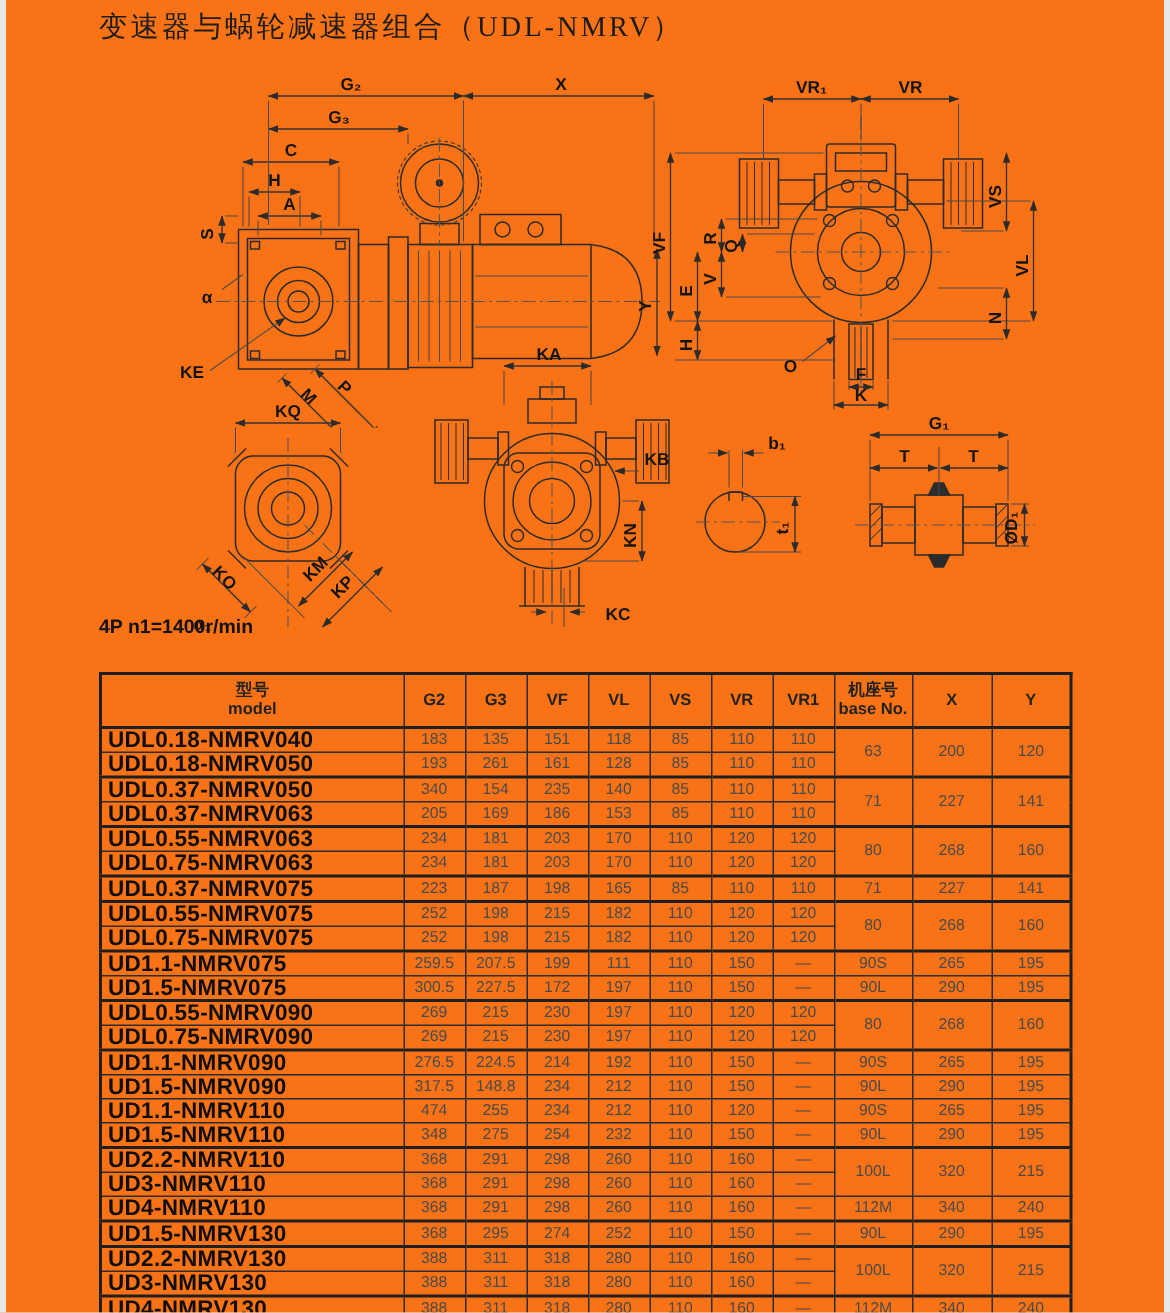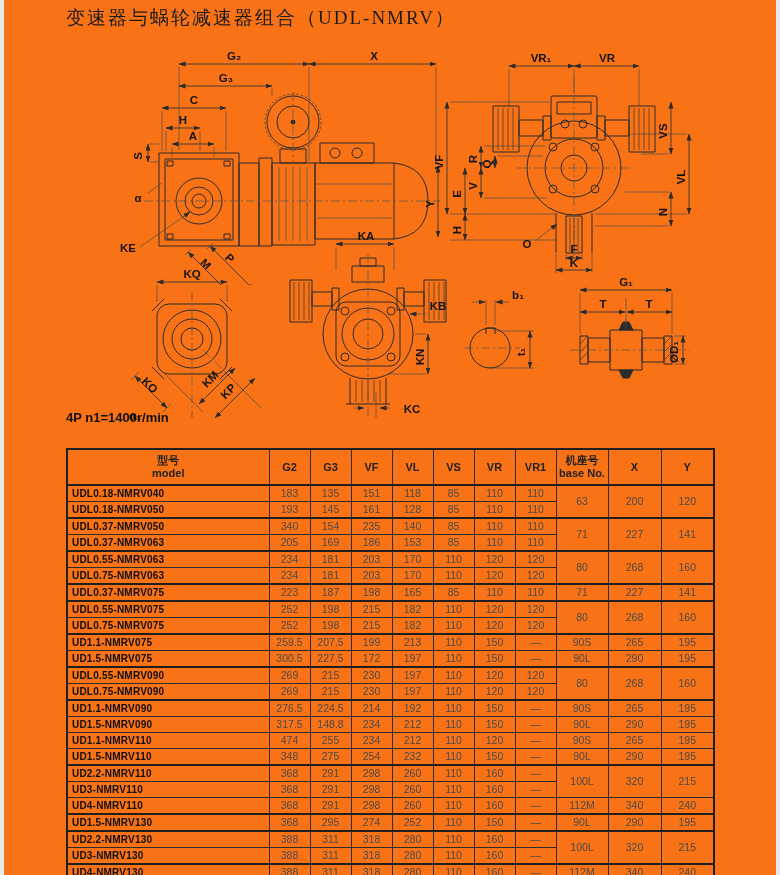--- a/index.html
+++ b/index.html
@@ -44,21 +44,21 @@
   }
   table.spec th {
     height:34px; font-size:11px; line-height:1.15; color:#222; font-weight:bold;
     border-bottom:2px solid #1f1f1f;
   }
   table.spec td {
     height:15px; line-height:15px; font-size:10.5px; color:#4a4a4a;
     white-space:nowrap; overflow:hidden;
   }
   table.spec td.model {
-    text-align:left; padding-left:4px; font-weight:bold; color:#0e0e0e; font-size:10px;
+    text-align:left; padding-left:4px; font-weight:bold; color:#0e0e0e; font-size:15px;
     letter-spacing:0.2px;
     margin-top:45px;
   }
   table.spec tr.ge > td, table.spec td.ge { border-bottom:2px solid #1f1f1f; }
 </style>
 </head>
 <body>
 
 <div class="page">
 
@@ -424,21 +424,21 @@
           <td class="num">85</td>
           <td class="num">110</td>
           <td class="num">110</td>
           <td class="num ge" rowspan="2">63</td>
           <td class="num ge" rowspan="2">200</td>
           <td class="num ge" rowspan="2">120</td>
         </tr>
         <tr class="ge">
           <td class="model">UDL0.18-NMRV050</td>
           <td class="num">193</td>
-          <td class="num">145</td>
+          <td class="num">261</td>
           <td class="num">161</td>
           <td class="num">128</td>
           <td class="num">85</td>
           <td class="num">110</td>
           <td class="num">110</td>
         </tr>
         <tr>
           <td class="model">UDL0.37-NMRV050</td>
           <td class="num">340</td>
           <td class="num">154</td>
@@ -518,21 +518,21 @@
           <td class="num">182</td>
           <td class="num">110</td>
           <td class="num">120</td>
           <td class="num">120</td>
         </tr>
         <tr>
           <td class="model">UD1.1-NMRV075</td>
           <td class="num">259.5</td>
           <td class="num">207.5</td>
           <td class="num">199</td>
-          <td class="num">213</td>
+          <td class="num">111</td>
           <td class="num">110</td>
           <td class="num">150</td>
           <td class="num">—</td>
           <td class="num">90S</td>
           <td class="num">265</td>
           <td class="num">195</td>
         </tr>
         <tr class="ge">
           <td class="model">UD1.5-NMRV075</td>
           <td class="num">300.5</td>

